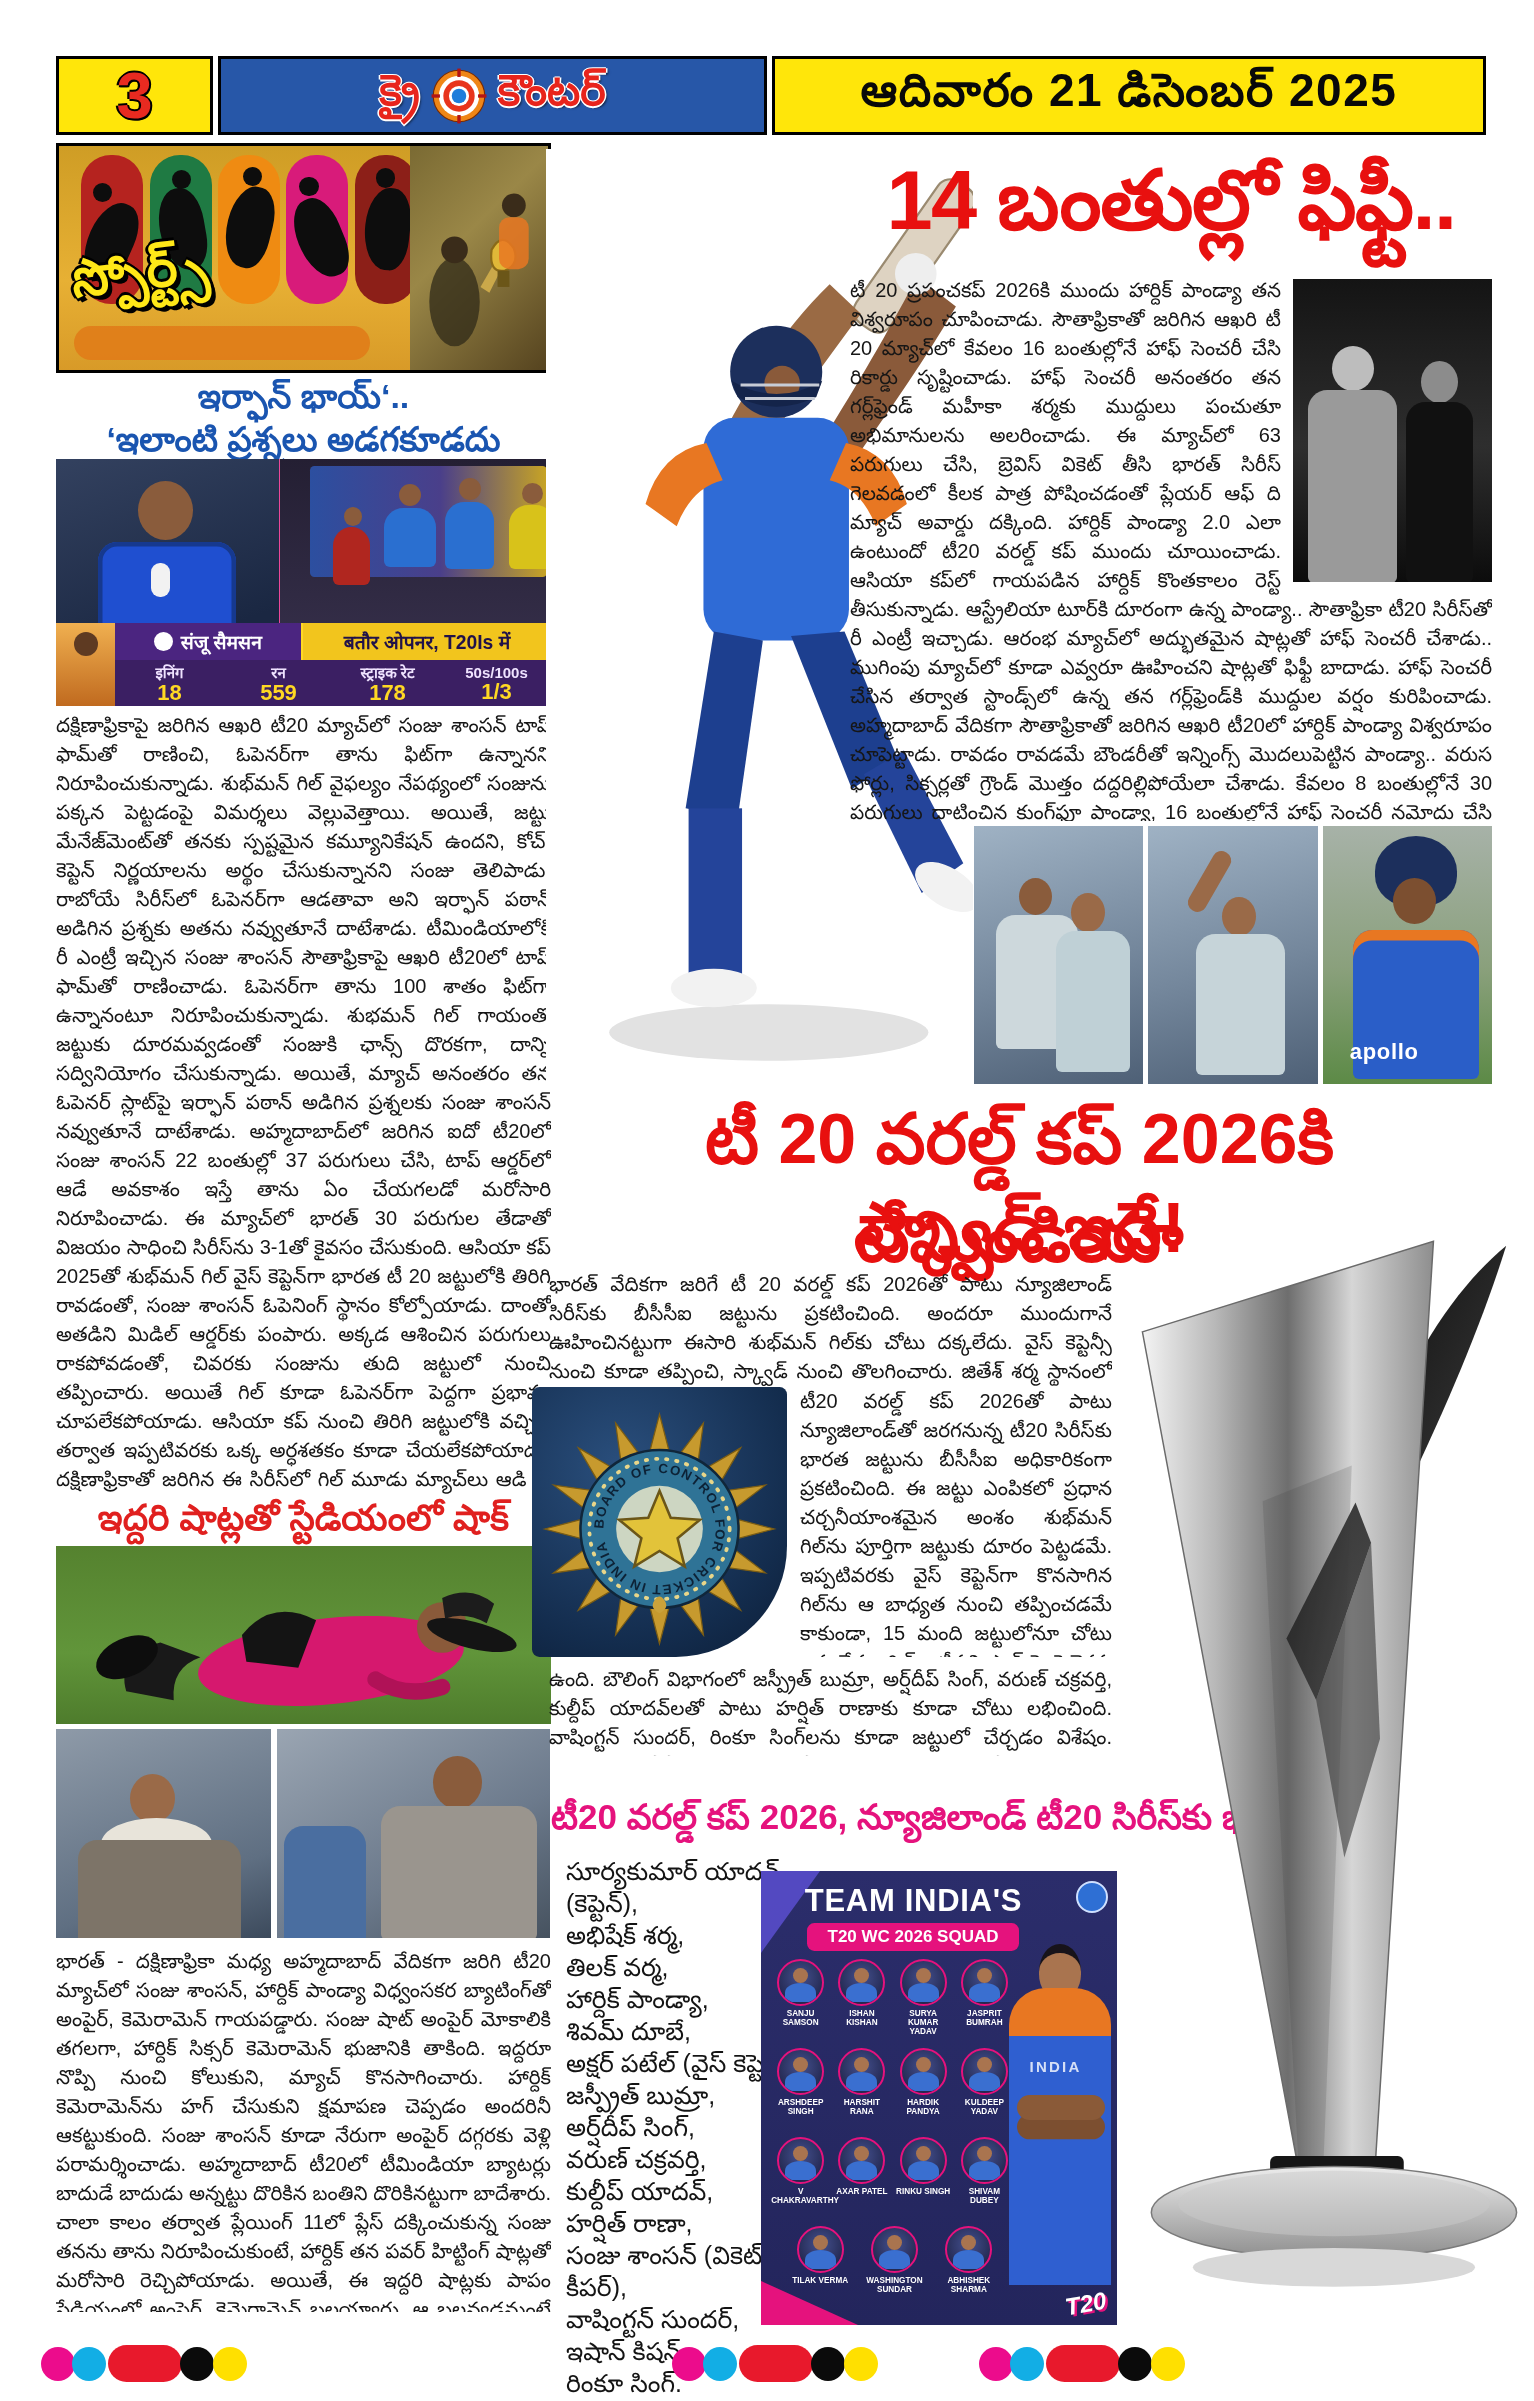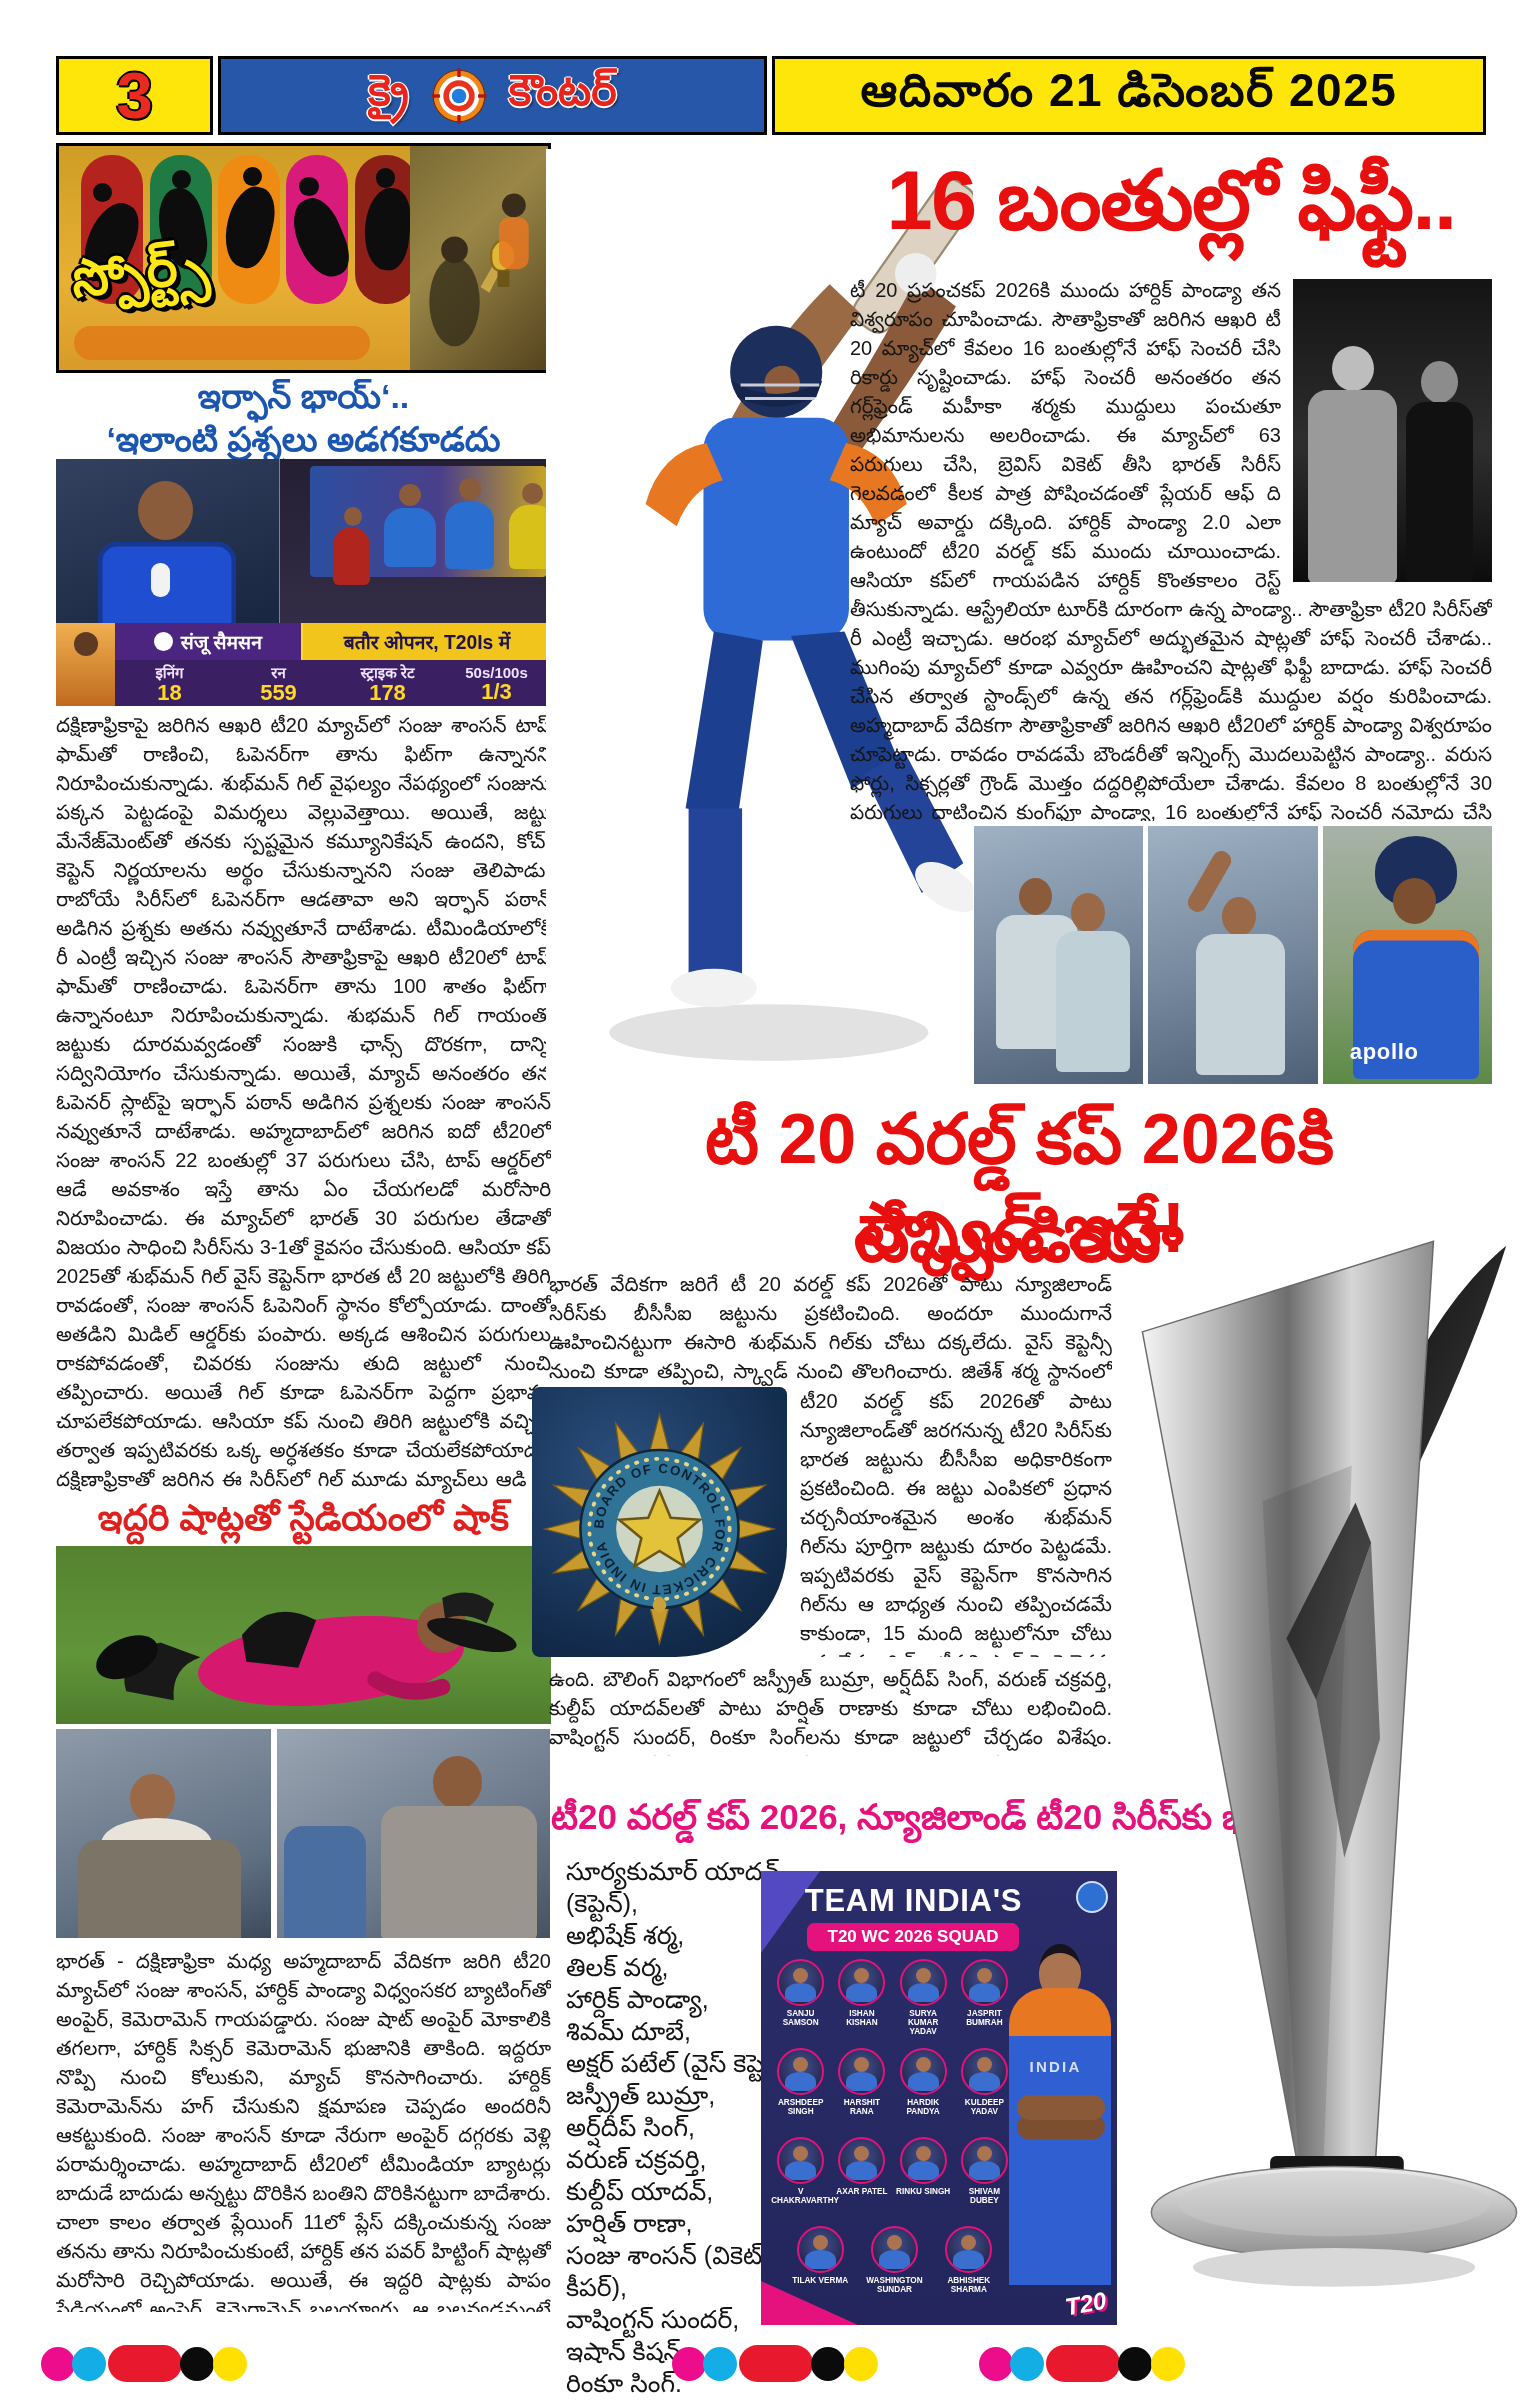--- a/index.html
+++ b/index.html
@@ -5,21 +5,21 @@
   html,body{margin:0;padding:0;background:#ffffff;}
   body{width:1535px;height:2401px;position:relative;font-family:"Liberation Sans","DejaVu Sans",sans-serif;}
   .abs{position:absolute;}
   .box-border{border:3px solid #000;box-sizing:border-box;}
   .center{display:flex;align-items:center;justify-content:center;}
   .body-text{font-size:20px;line-height:29px;text-align:justify;color:#161616;overflow:hidden;}
   .photo{position:absolute;overflow:hidden;}
   
   #pagenum{left:56px;top:56px;width:157px;height:79px;background:#ffe60a;}
   #pagenum .n{font-size:65px;font-weight:900;color:#e82a20;text-shadow:-2.2px 0 #000,2.2px 0 #000,0 -2.2px #000,0 2.2px #000,1.5px 1.5px #000;}
-  #masthead{left:218px;top:56px;width:549px;height:79px;background:#2757a8;gap:22px;}
+  #masthead{left:218px;top:56px;width:549px;height:79px;background:#2757a8;gap:11px;}
   .mast-word{font-size:43px;font-weight:900;color:#e8241c;text-shadow:-1.5px 0 #fff,1.5px 0 #fff,0 -1.5px #fff,0 1.5px #fff,2.2px 2.2px 2.2px #00000088;}
   #dateline{left:772px;top:56px;width:714px;height:79px;background:#ffe60a;}
   #dateline .d{font-size:46px;font-weight:900;color:#090909;letter-spacing:1.5px;}
   
   #sports{left:56px;top:143px;width:495px;height:230px;border:3px solid #000;box-sizing:border-box;background:linear-gradient(180deg,#cf9d25,#e7b034 60%,#d89a28);overflow:hidden;}
   .sp-panel{position:absolute;top:9px;width:62px;height:149px;border-radius:30px;}
   .sp-sil{position:absolute;width:45px;height:82px;background:#0d0d0d;border-radius:50% 45% 40% 55%;}
   .sp-head{position:absolute;width:19.3px;height:19.3px;background:#0d0d0d;border-radius:50%;}
   #sports .bar{position:absolute;left:15px;right:178px;bottom:10.4px;height:34px;background:#e07a18;border-radius:18px;opacity:.85;}
   #sports .label{position:absolute;left:13.4px;top:95px;font-size:52px;font-weight:900;color:#ffe818;transform:rotate(-7deg);text-shadow:-3px 0 #000,3px 0 #000,0 -3px #000,0 3px #000,3.7px 4.5px 0 #000;}
@@ -260,21 +260,21 @@
     <path d="M404,396 q62,12 82,82 l-42,30 q-20,-52 -62,-62 Z" fill="#e87722"></path>
     <path d="M226,650 L292,662 L258,902 L188,888 Z" fill="#1d3f8f"></path>
     <path d="M330,656 L402,650 L474,822 L412,862 Z" fill="#1d3f8f"></path>
     <rect x="192" y="888" width="72" height="224" fill="#24449a"></rect>
     <path d="M428,842 L482,810 L562,962 L506,1002 Z" fill="#24449a"></path>
     <ellipse cx="226" cy="1130" rx="58" ry="26" fill="#f2f2f2"></ellipse>
     <ellipse cx="540" cy="994" rx="48" ry="26" fill="#f2f2f2" transform="rotate(32 540 994)"></ellipse>
   </svg>
 </div>
 
-<div class="abs" id="hl-main">16 బంతుల్లో ఫిఫ్టీ..</div>
+<div class="abs" id="hl-main">14 బంతుల్లో ఫిఫ్టీ..</div>
 
 <div class="abs body-text" id="art-main">
   <div class="couple">
     <div class="fig-head" style="left:39px;top:67px;width:42px;height:45px;background:#bdbdbd;"></div>
     <div class="fig-body" style="left:15px;top:111px;width:89px;height:193px;background:#9a9a9a;"></div>
     <div class="fig-head" style="left:128px;top:82px;width:37px;height:42px;background:#8c8c8c;"></div>
     <div class="fig-body" style="left:113px;top:123px;width:67px;height:181px;background:#111111;"></div>
   </div>
   <span>టీ 20 ప్రపంచకప్ 2026కి ముందు హార్దిక్ పాండ్యా తన విశ్వరూపం చూపించాడు. సౌతాఫ్రికాతో జరిగిన ఆఖరి టీ 20 మ్యాచ్‌లో కేవలం 16 బంతుల్లోనే హాఫ్ సెంచరీ చేసి రికార్డు సృష్టించాడు. హాఫ్ సెంచరీ అనంతరం తన గర్ల్‌ఫ్రెండ్ మహీకా శర్మకు ముద్దులు పంచుతూ అభిమానులను అలరించాడు. ఈ మ్యాచ్‌లో 63 పరుగులు చేసి, బ్రెవిస్ వికెట్ తీసి భారత్ సిరీస్ గెలవడంలో కీలక పాత్ర పోషించడంతో ప్లేయర్ ఆఫ్ ది మ్యాచ్ అవార్డు దక్కింది. హార్దిక్ పాండ్యా 2.0 ఎలా ఉంటుందో టీ20 వరల్డ్ కప్ ముందు చూయించాడు. ఆసియా కప్‌లో గాయపడిన హార్దిక్ కొంతకాలం రెస్ట్ తీసుకున్నాడు. ఆస్ట్రేలియా టూర్‌కి దూరంగా ఉన్న పాండ్యా.. సౌతాఫ్రికా టీ20 సిరీస్‌తో రీ ఎంట్రీ ఇచ్చాడు. ఆరంభ మ్యాచ్‌లో అద్భుతమైన షాట్లతో హాఫ్ సెంచరీ చేశాడు.. ముగింపు మ్యాచ్‌లో కూడా ఎవ్వరూ ఊహించని షాట్లతో ఫిఫ్టీ బాదాడు. హాఫ్ సెంచరీ చేసిన తర్వాత స్టాండ్స్‌లో ఉన్న తన గర్ల్‌ఫ్రెండ్‌కి ముద్దుల వర్షం కురిపించాడు. అహ్మదాబాద్ వేదికగా సౌతాఫ్రికాతో జరిగిన ఆఖరి టీ20లో హార్దిక్ పాండ్యా విశ్వరూపం చూపెట్టాడు. రావడం రావడమే బౌండరీతో ఇన్నింగ్స్ మొదలుపెట్టిన పాండ్యా.. వరుస ఫోర్లు, సిక్సర్లతో గ్రౌండ్ మొత్తం దద్దరిల్లిపోయేలా చేశాడు. కేవలం 8 బంతుల్లోనే 30 పరుగులు దాటించిన కుంగ్‌ఫూ పాండ్యా, 16 బంతుల్లోనే హాఫ్ సెంచరీ నమోదు చేసి రికార్డు సృష్టించాడు. టీ20 క్రికెట్‌లో భారత్ తరఫున అత్యధిక రెండో వేగవంతమైన హాఫ్ సెంచరీ చేసిన ఆటగాడిగా రికార్డ్ నెలకొల్పాడు. హాఫ్ సెంచరీ తర్వాత బ్యాట్‌తో గ్రౌండ్ మొత్తానికి అభివాదం చేసిన పాండ్యా, స్టాండ్స్‌లో నుంచి మ్యాచ్‌ని వీక్షిస్తున్న తన గర్ల్‌ఫ్రెండ్ మహీకా శర్మకి ఫ్లయింగ్ కిస్‌లు ఇచ్చాడు. మహీకా కూడా అక్కడ నుంచే ముద్దుల మీద ముద్దులు ఇచ్చేసింది. ఈ సీన్ మొత్తాన్ని కెమెరా మ్యాన్ చాలా చక్కగా కవర్ చేశాడు. ఈ మ్యాచ్‌లో హార్దిక్ పాండ్యా 25 బంతుల్లో ఐదు ఫోర్లు, ఐదు సిక్సర్లతో 63 పరుగులు చేశాడు. బౌలింగ్‌లో కూడా కీలకమైన డివాల్డ్ బ్రెవిస్ వికెట్ దక్కించుకున్నాడు.</span>
 </div>

